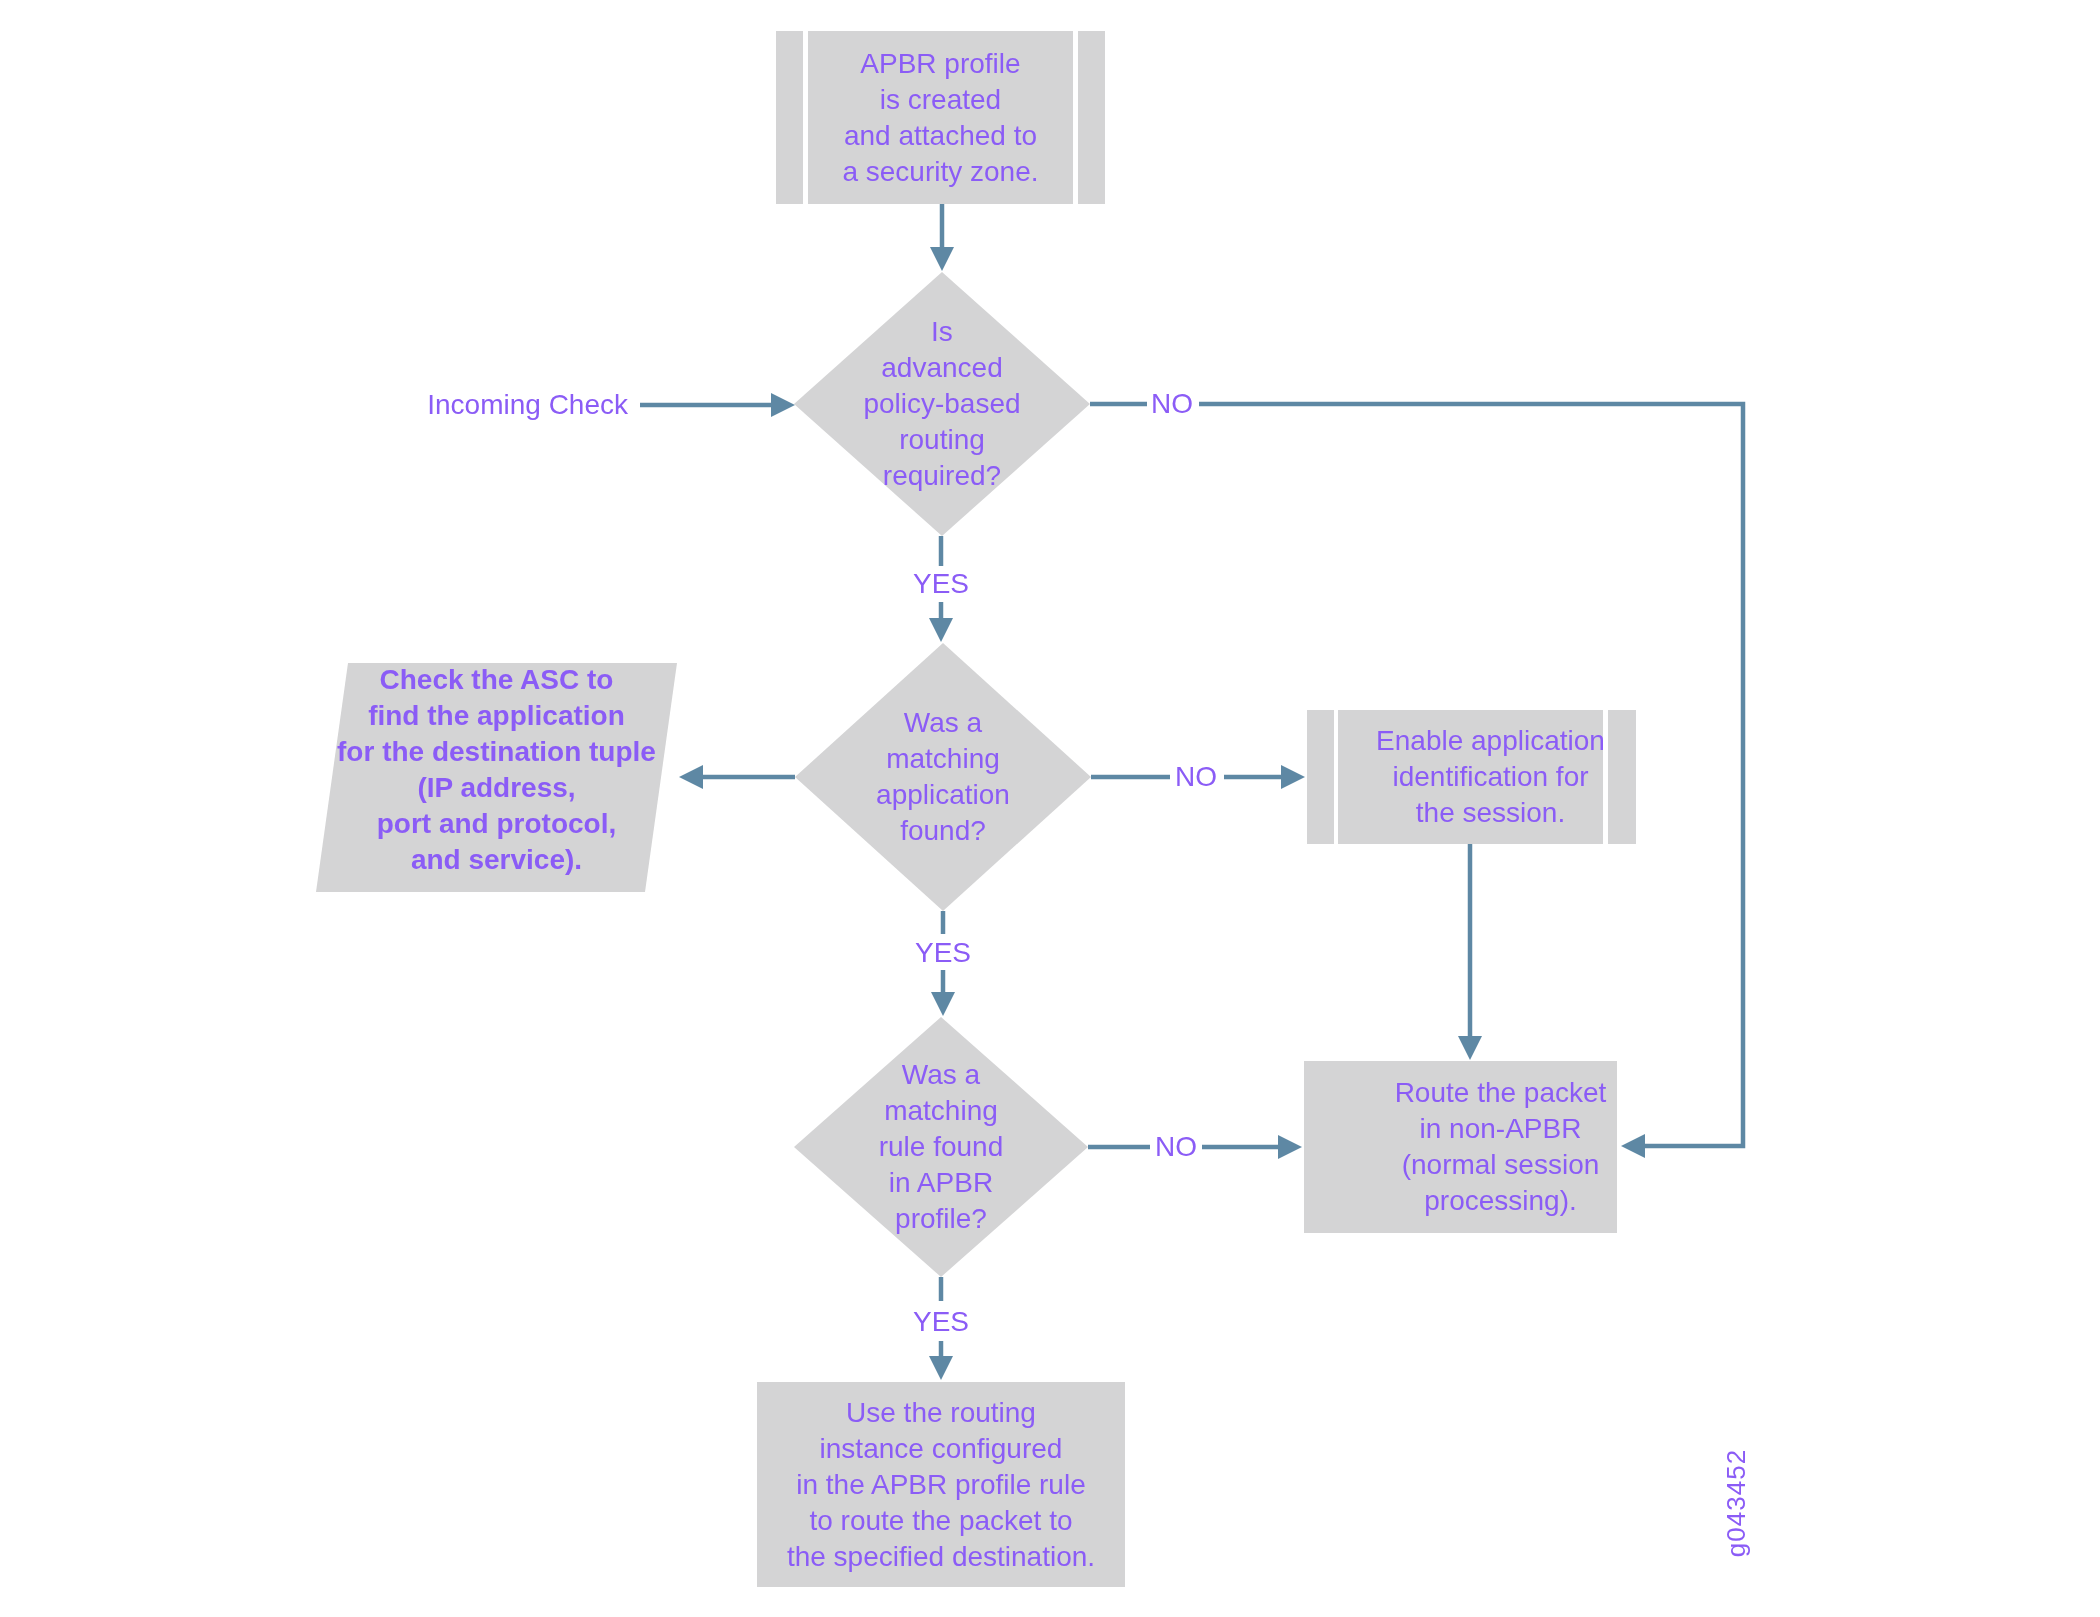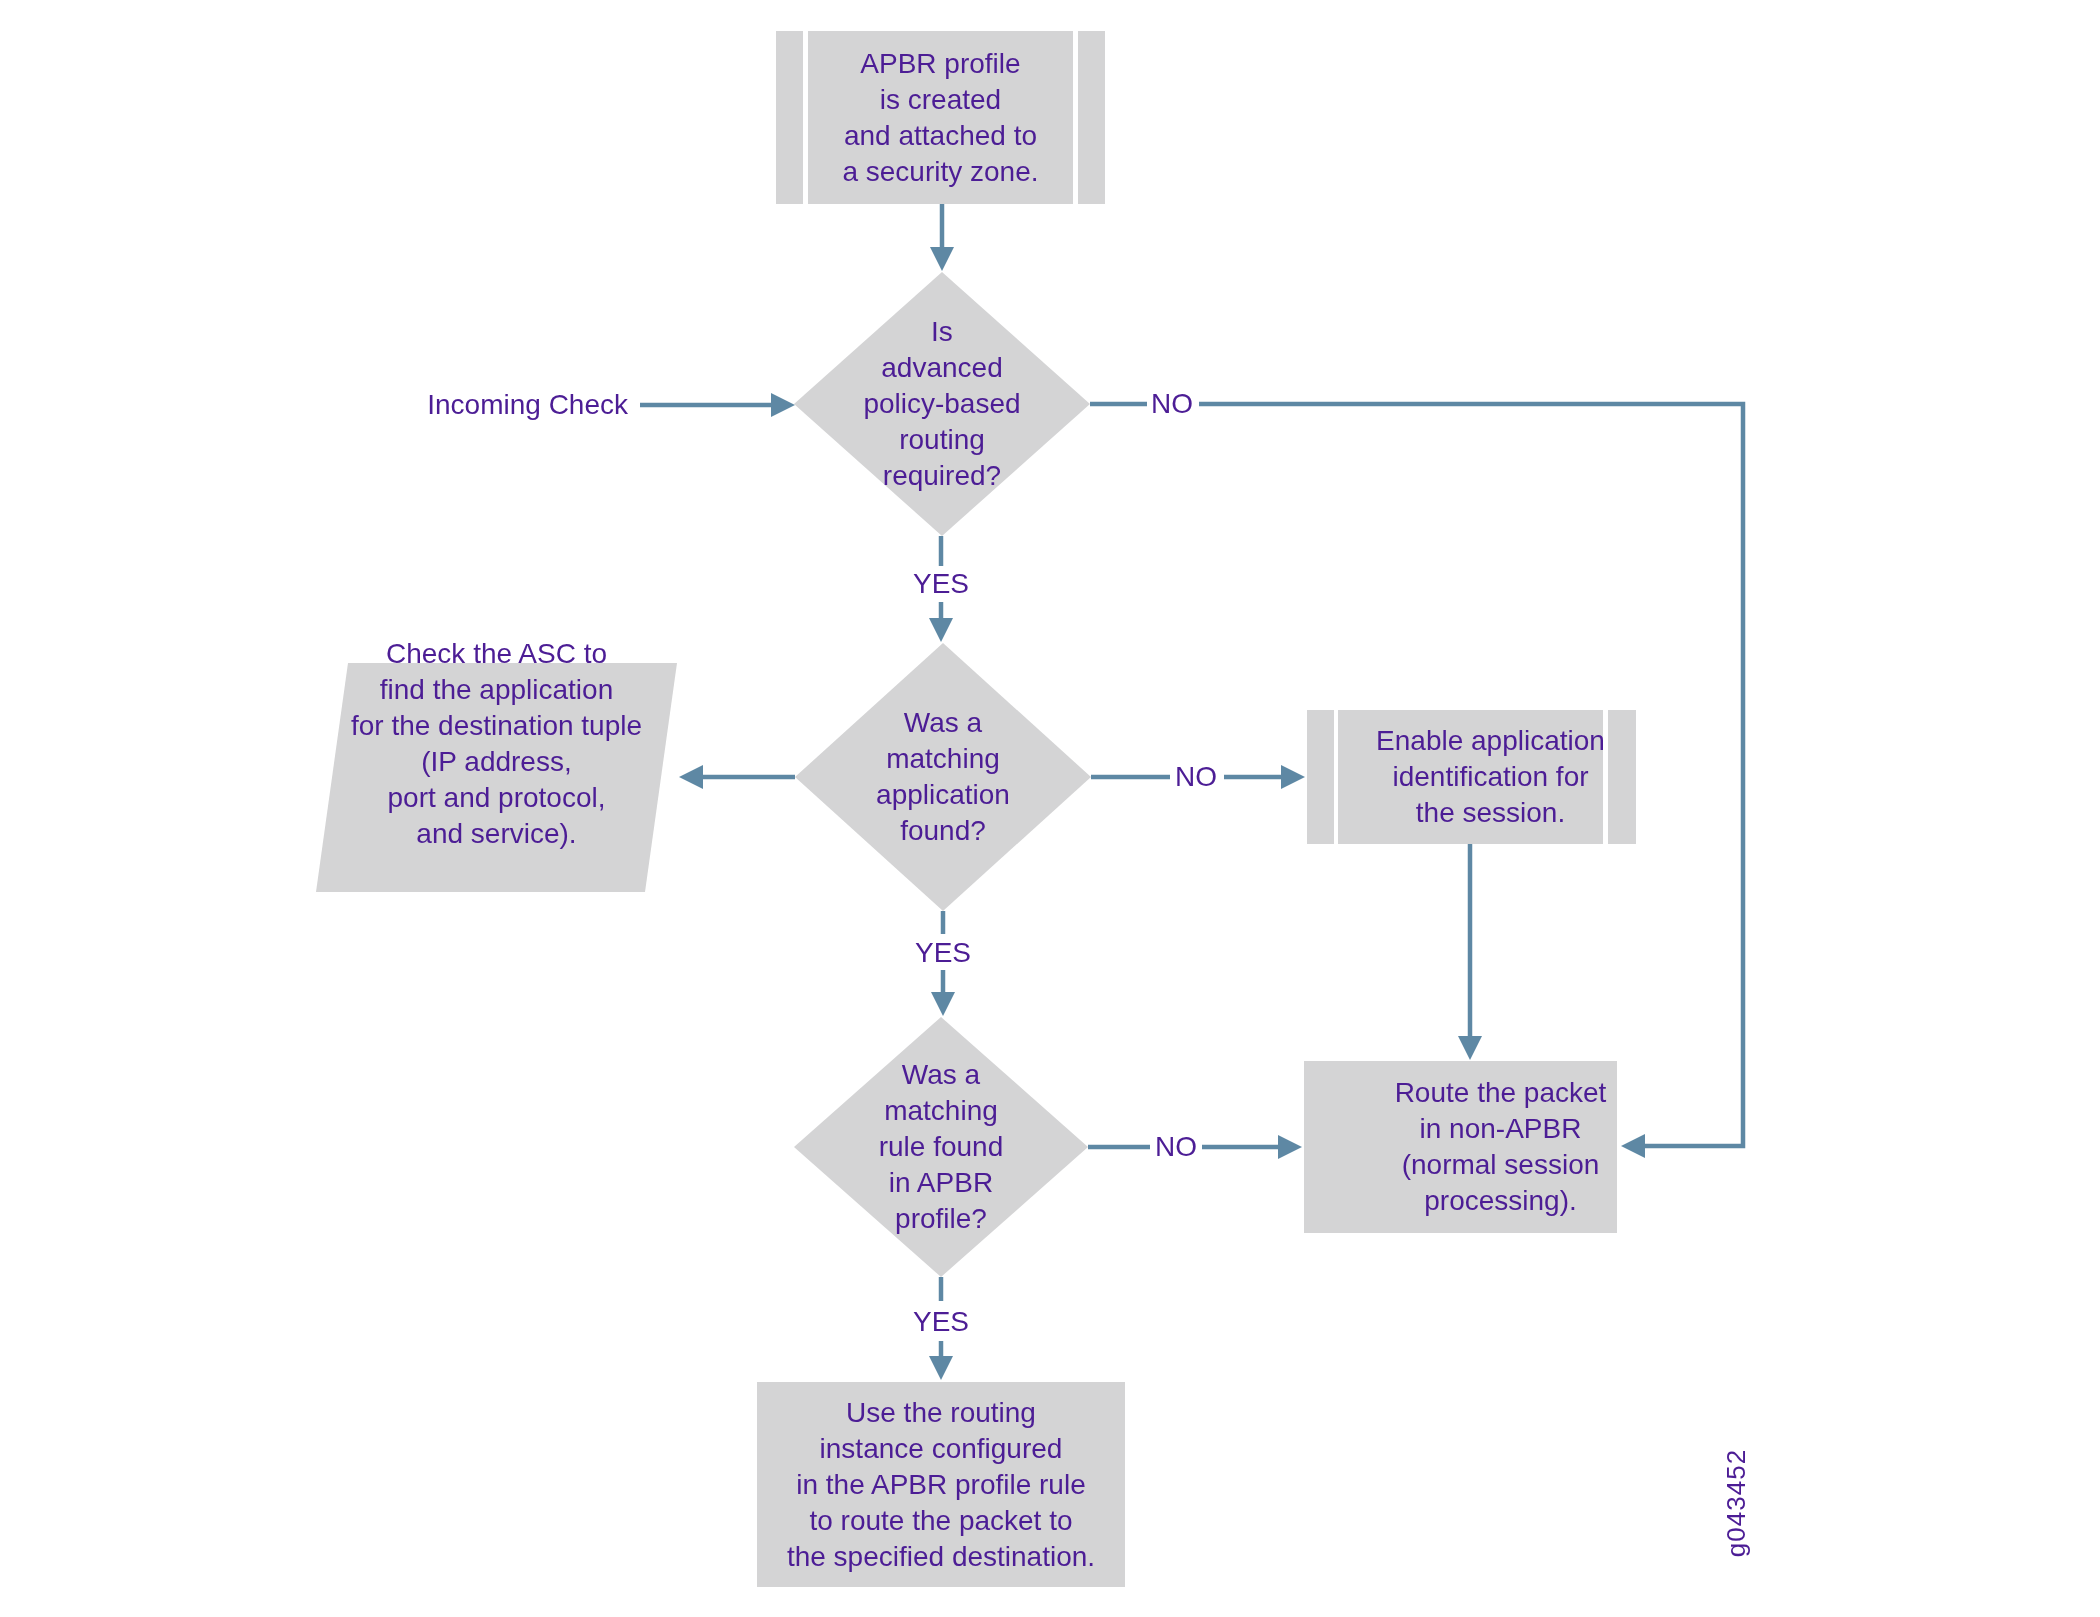--- a/index.html
+++ b/index.html
@@ -2,21 +2,21 @@
 <html><head>
 <meta charset="utf-8">
 <style>
   html, body { margin: 0; padding: 0; background: #ffffff; }
   .canvas {
     position: relative;
     width: 2100px;
     height: 1617px;
     background: #ffffff;
     font-family: "Liberation Sans", sans-serif;
-    color: #4c1d95;
+    color: #8b5cf6;
     overflow: hidden;
   }
   .wires {
     position: absolute;
     left: 0; top: 0;
   }
   .wires .shape { fill: #d4d4d5; stroke: none; }
   .wires .wire  { stroke: #5e88a4; stroke-width: 4.5; fill: none; stroke-linejoin: miter; }
   .wires .head  { fill: #5e88a4; stroke: none; }
   .rect {
@@ -161,21 +161,21 @@
   <div class="txt" style="left:793px; top:705px;  width:300px; height:144px;">Was a
 matching
 application
 found?</div>
   <div class="txt" style="left:791px; top:1057px; width:300px; height:180px;">Was a
 matching
 rule found
 in APBR
 profile?</div>
 
-  <div class="txt" style="left:330px; top:636px;  width:333px; height:216px;">Check the ASC to
+  <div class="txt" style="left:330px; top:662px;  width:333px; height:216px;font-weight:bold;">Check the ASC to
 find the application
 for the destination tuple
 (IP address,
 port and protocol,
 and service).</div>
 
   <div class="lbl right" style="left:368px; top:387px;  width:260px; height:36px;">Incoming Check</div>
 
   <div class="lbl" style="left:901px; top:566px;  width:80px; height:36px;">YES</div>
   <div class="lbl" style="left:1132px;top:386px;  width:80px; height:36px;">NO</div>

